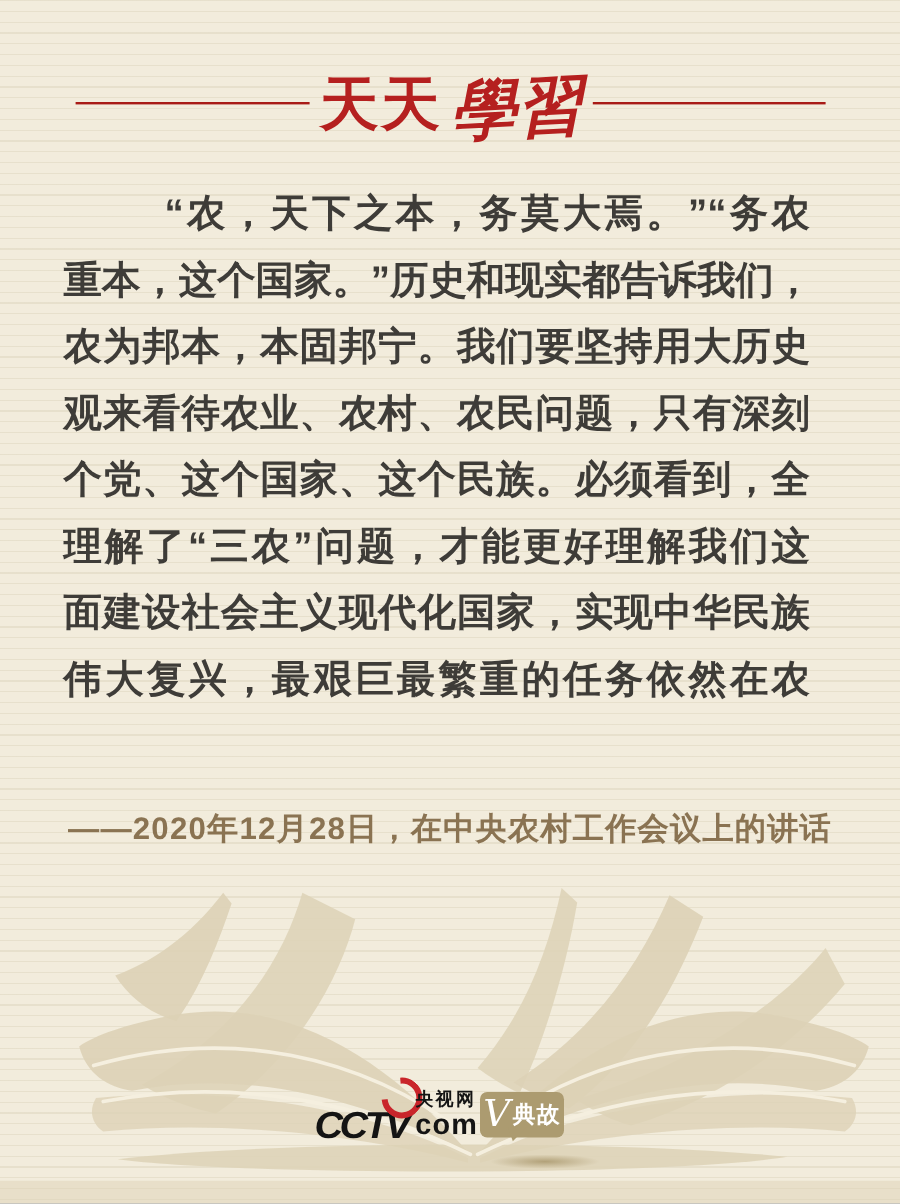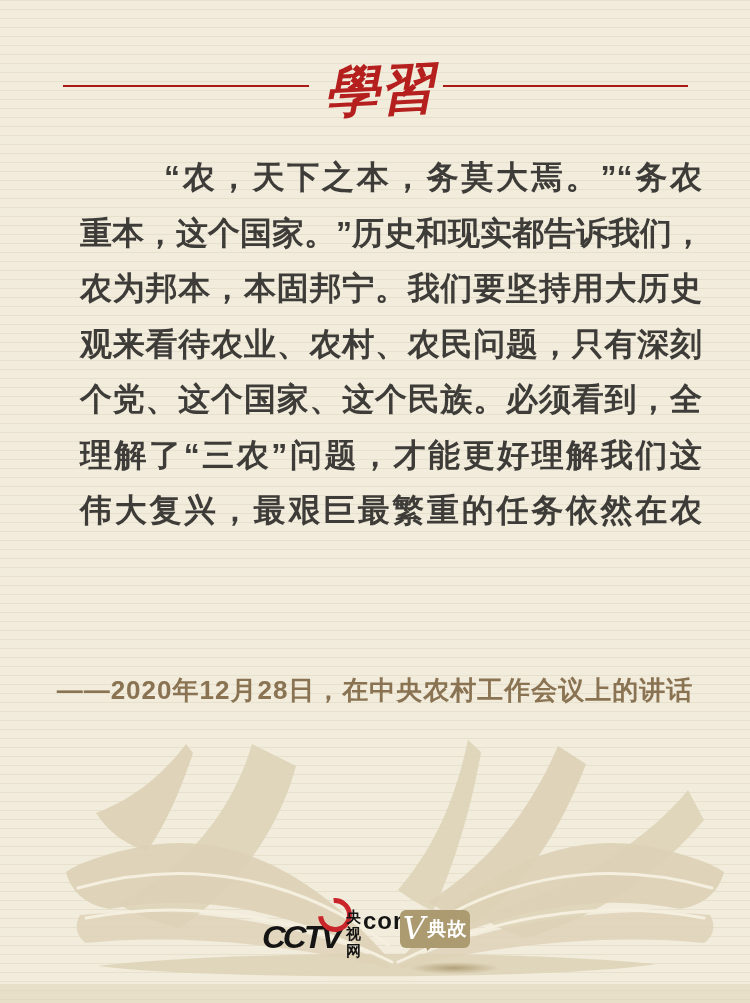--- a/index.html
+++ b/index.html
@@ -33,21 +33,21 @@
   .title-serif{
     font-family:"Liberation Serif",serif;font-size:49px;font-weight:900;
     letter-spacing:2px;
   }
   .title-script{
     font-family:"DejaVu Serif",serif;font-size:55px;font-style:italic;
     font-weight:bold;margin-left:6px;position:relative;top:3px;
     transform:rotate(-3deg);letter-spacing:0px;
   }
   
-  .quote{position:absolute;top:150px;left:80px;width:622px;}
+  .quote{position:absolute;top:150px;left:53px;width:622px;}
   .qline{
     font-size:32px;line-height:55.5px;color:#3e3c38;font-weight:600;
     text-align:justify;text-align-last:justify;text-justify:inter-character;
     white-space:nowrap;
   }
   .qline.indent{padding-left:84px;}
   .qline.last{text-align-last:left;}
   
   .attribution{
     position:absolute;top:672px;left:0;width:750px;text-align:center;
@@ -59,21 +59,21 @@
   .cctv-letters{
     position:absolute;left:0;bottom:3px;font-size:33px;font-weight:800;
     font-style:italic;letter-spacing:-3px;color:#141414;
     font-family:"Liberation Sans",sans-serif;transform:scaleY(0.95);
   }
   .cctv-swoosh{
     position:absolute;left:56px;top:-2px;width:24px;height:24px;
     border:5px solid #c9252b;border-radius:50%;border-left-color:transparent;
     transform:rotate(40deg);
   }
-  .cctv-right{position:absolute;left:84px;top:8px;display:flex;justify-content:space-between;}
+  .cctv-right{position:absolute;left:84px;top:8px;display:flex;flex-direction:column;justify-content:space-between;}
   .cctv-site{font-size:15px;font-weight:700;color:#141414;letter-spacing:2px;line-height:17px;}
   .cctv-domain{font-size:24px;font-weight:700;color:#141414;line-height:26px;letter-spacing:1px;}
   .badge{
     position:absolute;left:400px;top:910px;width:70px;height:38px;
     background:#ac9b70;border-radius:6px;color:#fff;
     display:flex;align-items:center;justify-content:center;
   }
   .badge-v{
     font-family:"DejaVu Serif",serif;font-style:italic;font-size:31px;
     line-height:1;margin-right:2px;position:relative;top:-1px;
@@ -120,32 +120,34 @@
       <path d="M78,888 C190,856 300,878 388,945"></path>
       <path d="M86,918 C200,896 310,922 392,962"></path>
       <path d="M712,888 C600,856 490,878 402,945"></path>
       <path d="M704,918 C590,896 480,922 398,962"></path>
     </g>
   </svg>
 
   <header class="header">
     <span class="rule"></span>
     <h1 class="title">
+      <span class="title-serif">天天</span>
       <span class="title-script">學習</span>
     </h1>
     <span class="rule"></span>
   </header>
 
   <main class="quote">
     <div class="qline indent">“农，天下之本，务莫大焉。”“务农</div>
     <div class="qline">重本，这个国家。”历史和现实都告诉我们，</div>
     <div class="qline">农为邦本，本固邦宁。我们要坚持用大历史</div>
     <div class="qline">观来看待农业、农村、农民问题，只有深刻</div>
     <div class="qline">个党、这个国家、这个民族。必须看到，全</div>
     <div class="qline">理解了“三农”问题，才能更好理解我们这</div>
+    <div class="qline">面建设社会主义现代化国家，实现中华民族</div>
     <div class="qline">伟大复兴，最艰巨最繁重的任务依然在农</div>
   </main>
 
   <div class="attribution">——2020年12月28日，在中央农村工作会议上的讲话</div>
 
   <footer>
     <div class="cctv-logo">
       <span class="cctv-letters">CCTV</span>
       <span class="cctv-swoosh"></span>
       <span class="cctv-right">

